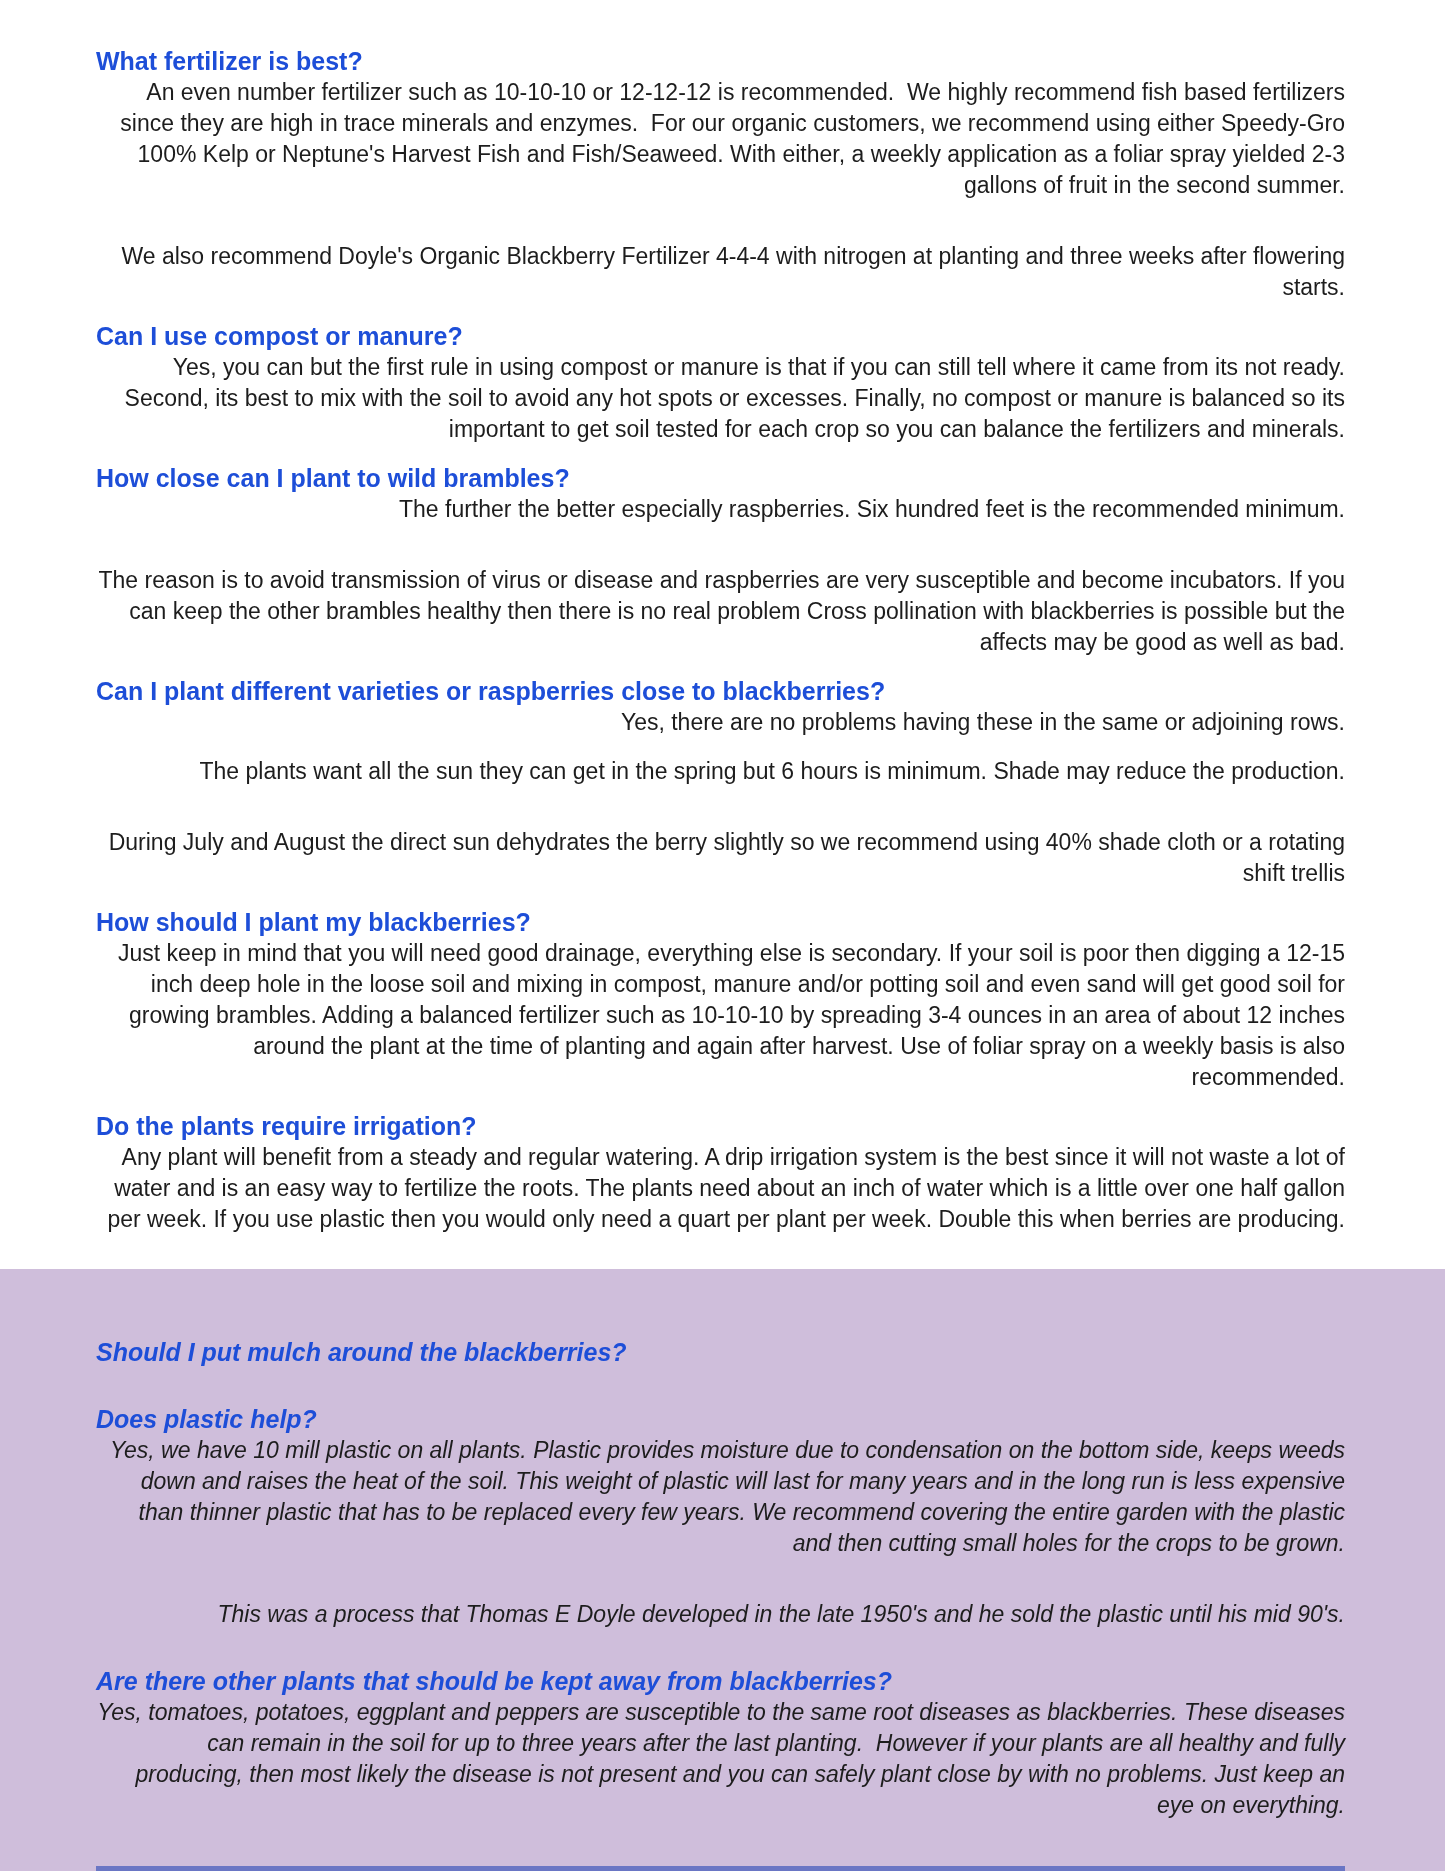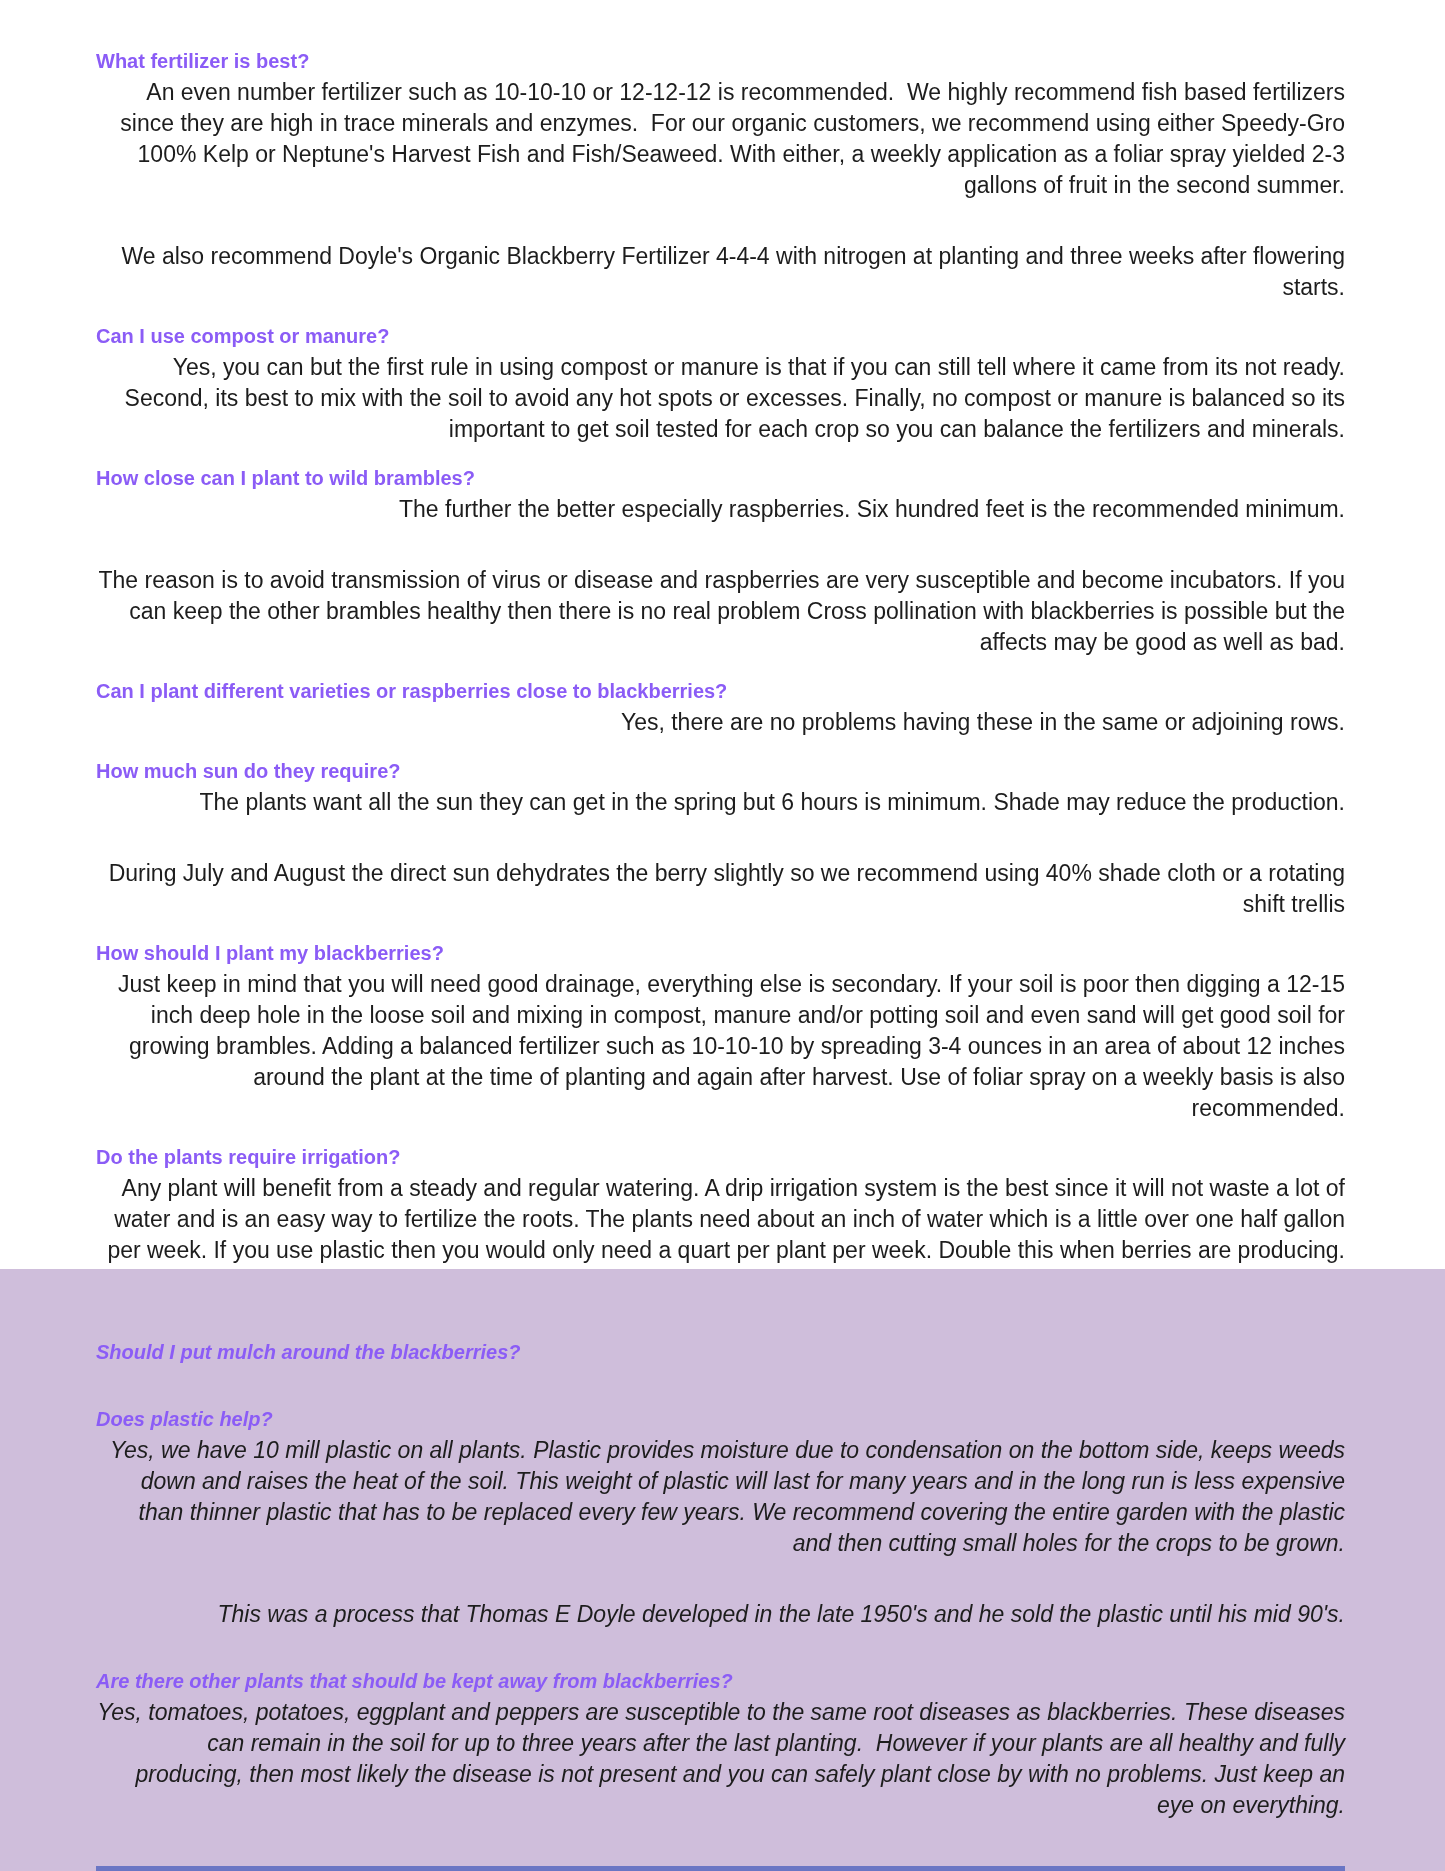--- a/index.html
+++ b/index.html
@@ -49,24 +49,24 @@
     margin: 0 0 18px 0;
   }
   .purple-content section.faq-section {
     margin-bottom: 36px;
   }
   .purple-content section.faq-section:last-child {
     margin-bottom: 0;
   }
   h2.faq-q {
     margin: 0;
-    font-size: 20px;
+    font-size: 25px;
     line-height: 31px;
     font-weight: bold;
-    color: #8b5cf6;
+    color: #1d4ed8;
   }
   p.faq-a {
     margin: 0;
     white-space: pre-wrap;
     text-align: right;
   }
   p.faq-a + p.faq-a {
     margin-top: 40px;
   }
   .bottom-bar {
@@ -104,21 +104,20 @@
       <p class="faq-a">The further the better especially raspberries. Six hundred feet is the recommended minimum.</p>
       <p class="faq-a">The reason is to avoid transmission of virus or disease and raspberries are very susceptible and become incubators. If you can keep the other brambles healthy then there is no real problem Cross pollination with blackberries is possible but the affects may be good as well as bad.</p>
     </section>
 
     <section class="faq-section">
       <h2 class="faq-q">Can I plant different varieties or raspberries close to blackberries?</h2>
       <p class="faq-a">Yes, there are no problems having these in the same or adjoining rows.</p>
     </section>
 
     <section class="faq-section">
-      <h2 class="faq-q">How much sun do they require?</h2>
       <p class="faq-a">The plants want all the sun they can get in the spring but 6 hours is minimum. Shade may reduce the production.</p>
       <p class="faq-a">During July and August the direct sun dehydrates the berry slightly so we recommend using 40% shade cloth or a rotating shift trellis</p>
     </section>
 
     <section class="faq-section">
       <h2 class="faq-q">How should I plant my blackberries?</h2>
       <p class="faq-a">Just keep in mind that you will need good drainage, everything else is secondary. If your soil is poor then digging a 12-15 inch deep hole in the loose soil and mixing in compost, manure and/or potting soil and even sand will get good soil for growing brambles. Adding a balanced fertilizer such as 10-10-10 by spreading 3-4 ounces in an area of about 12 inches around the plant at the time of planting and again after harvest. Use of foliar spray on a weekly basis is also recommended.</p>
     </section>
 
     <section class="faq-section">

